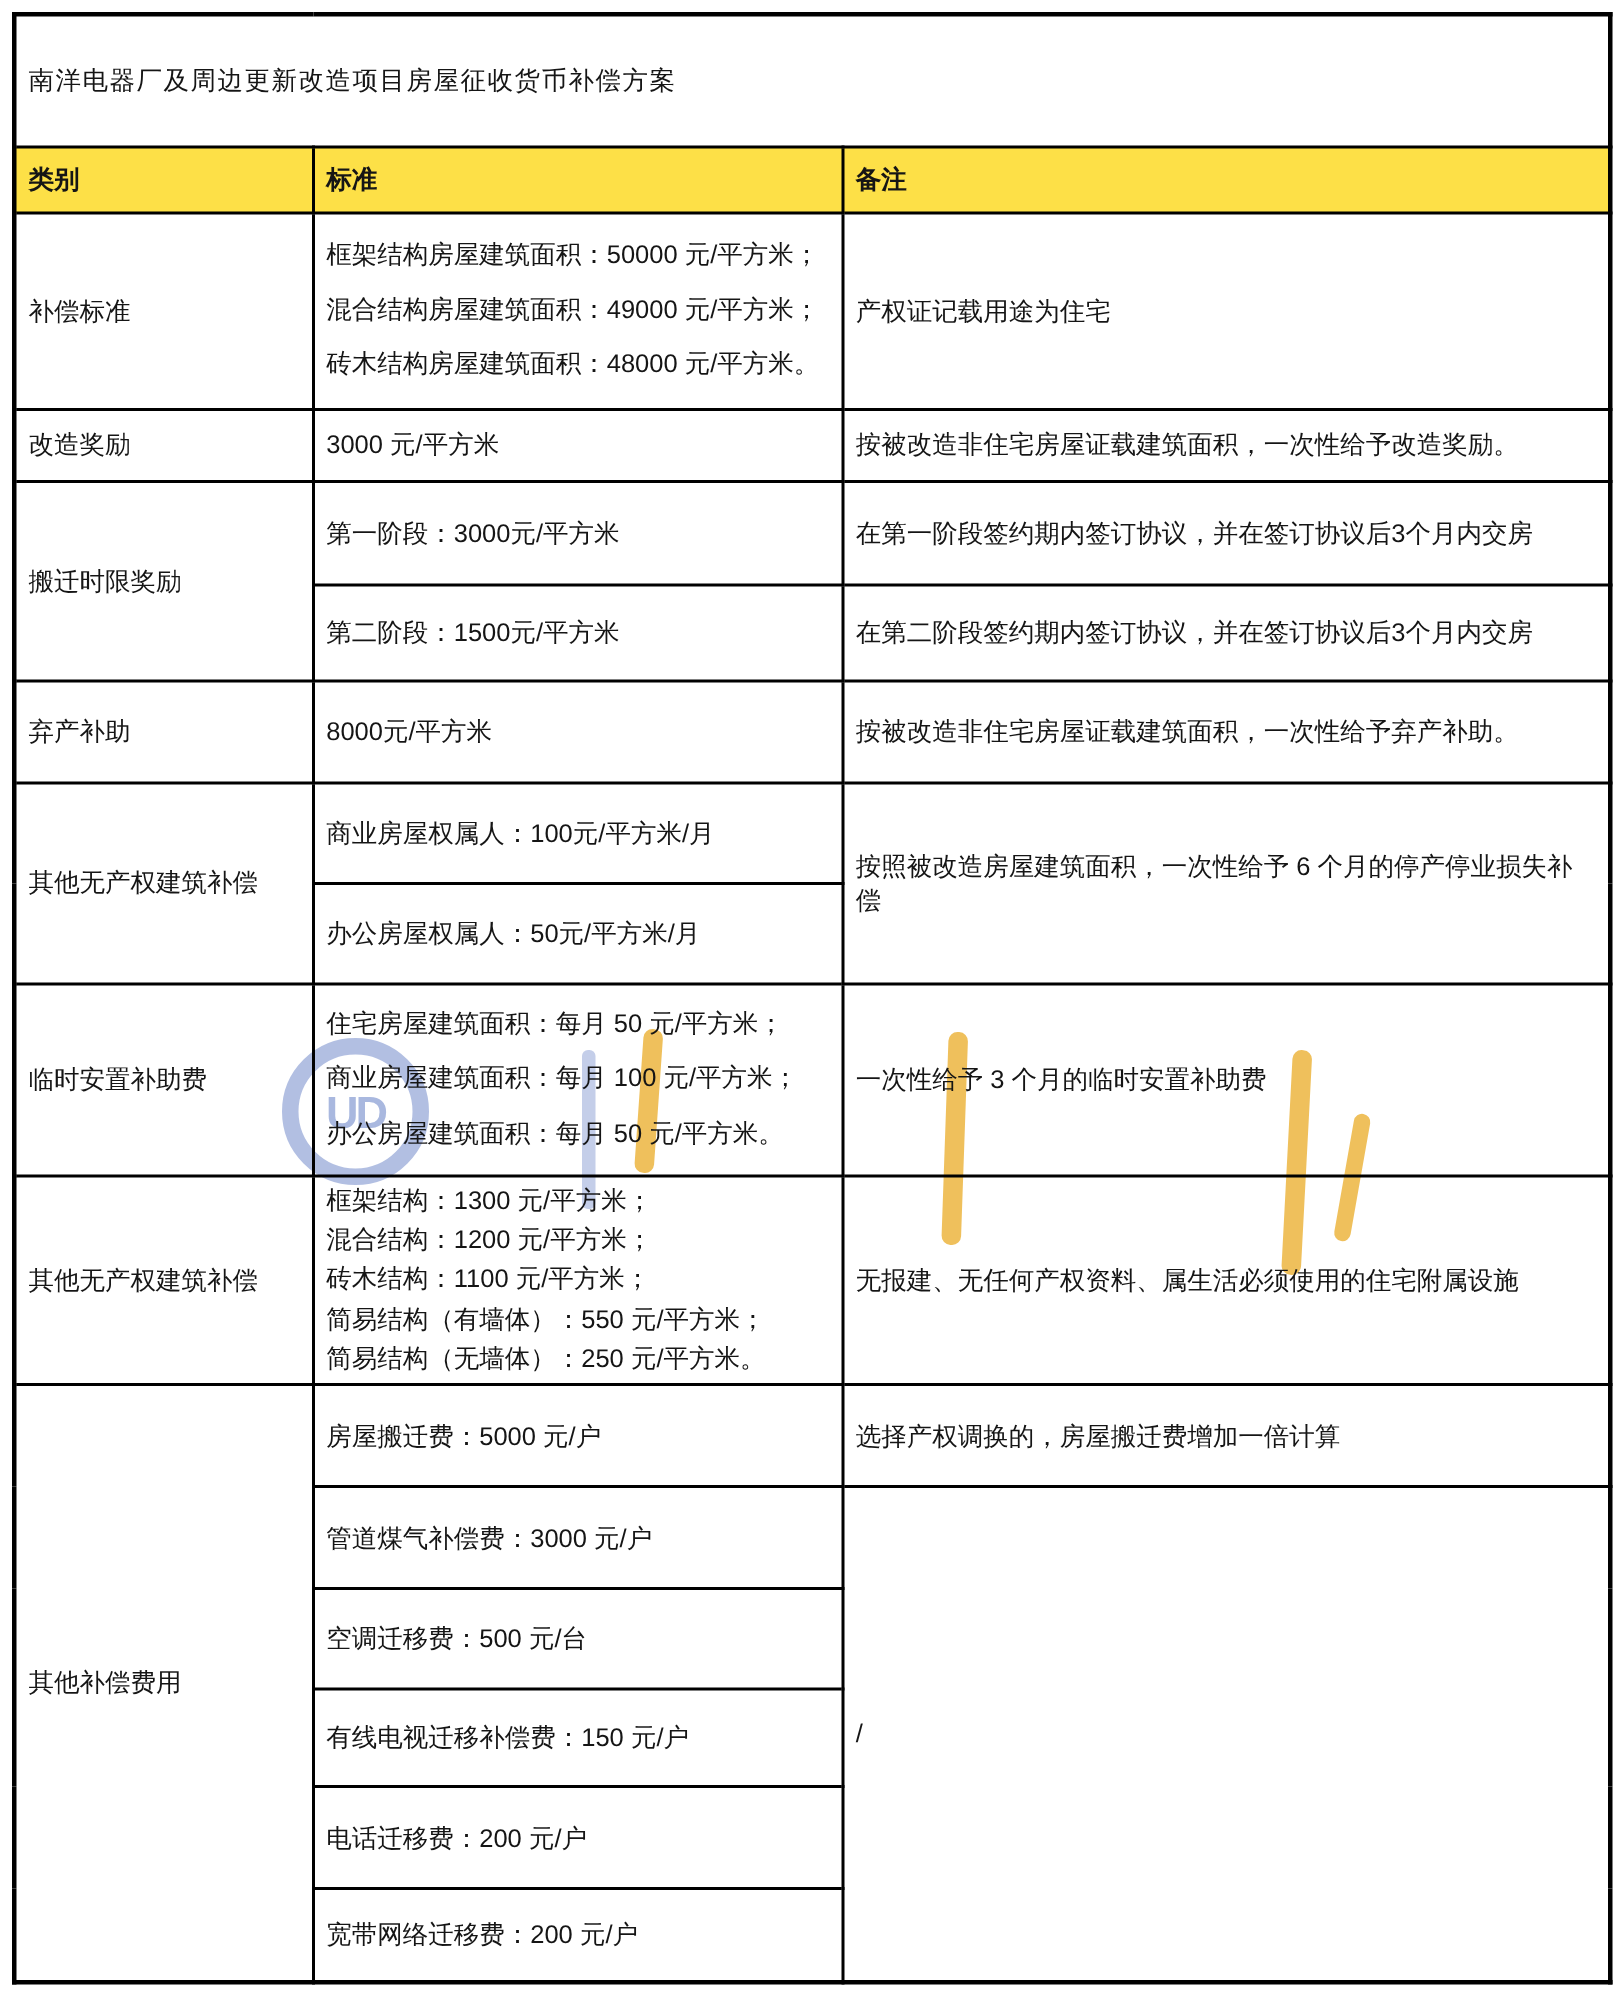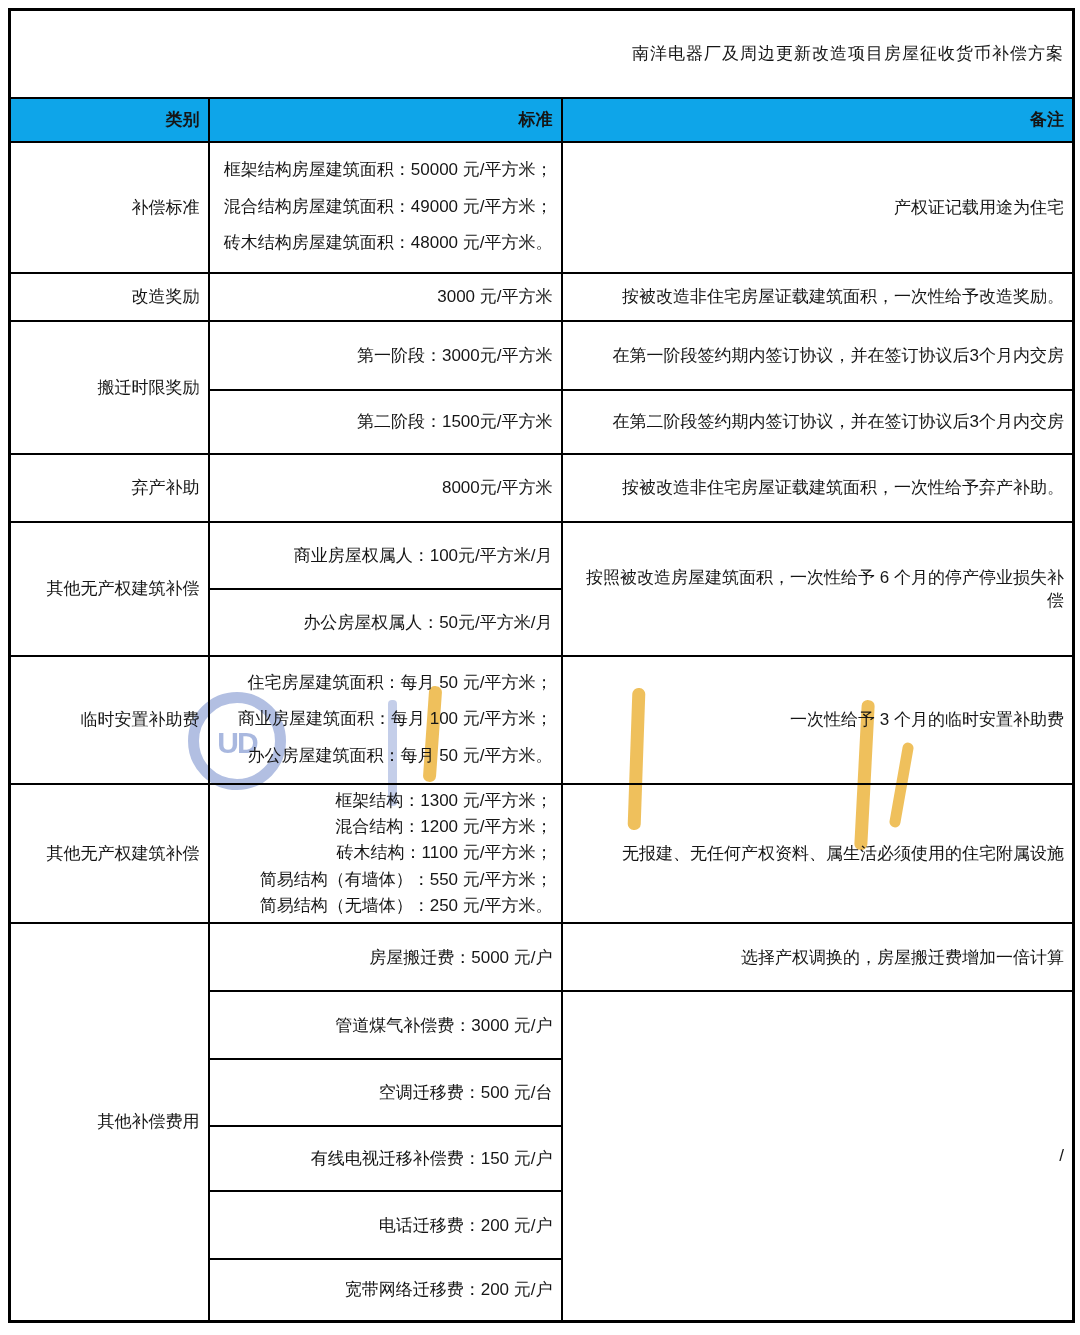--- a/index.html
+++ b/index.html
@@ -42,31 +42,31 @@
 
   
   table.tbl{
     position:absolute;left:8px;top:8px;width:1064px;z-index:2;
     border-collapse:collapse;table-layout:fixed;
     border:3px solid #000;
   }
   .c1{width:199px;} .c2{width:353px;} .c3{width:512px;}
   .tbl td,.tbl th{
     border:2px solid #000;
-    text-align:right;vertical-align:middle;
+    text-align:left;vertical-align:middle;
     font-size:17px;color:#151515;
     padding:3px 8px;background:transparent;
     font-weight:normal;
   }
   .title-cell{
     background:#2f5496;
     background-image:linear-gradient(#2f5496 calc(100% - 8px),#2a4a88 calc(100% - 8px));
     color:#ffffff;font-size:23px;font-weight:bold;letter-spacing:1px;
   }
-  tr.tr-head th{background:#0ea5e9;font-weight:bold;font-size:17px;}
+  tr.tr-head th{background:#fde047;font-weight:bold;font-size:17px;}
   .pre{white-space:pre-line;margin-top:24px;}
   .loose{line-height:2.15;}
   .tight{line-height:1.55;}
 </style>
 </head>
 <body>
 
 <div class="page">
 
   <div class="watermark">

